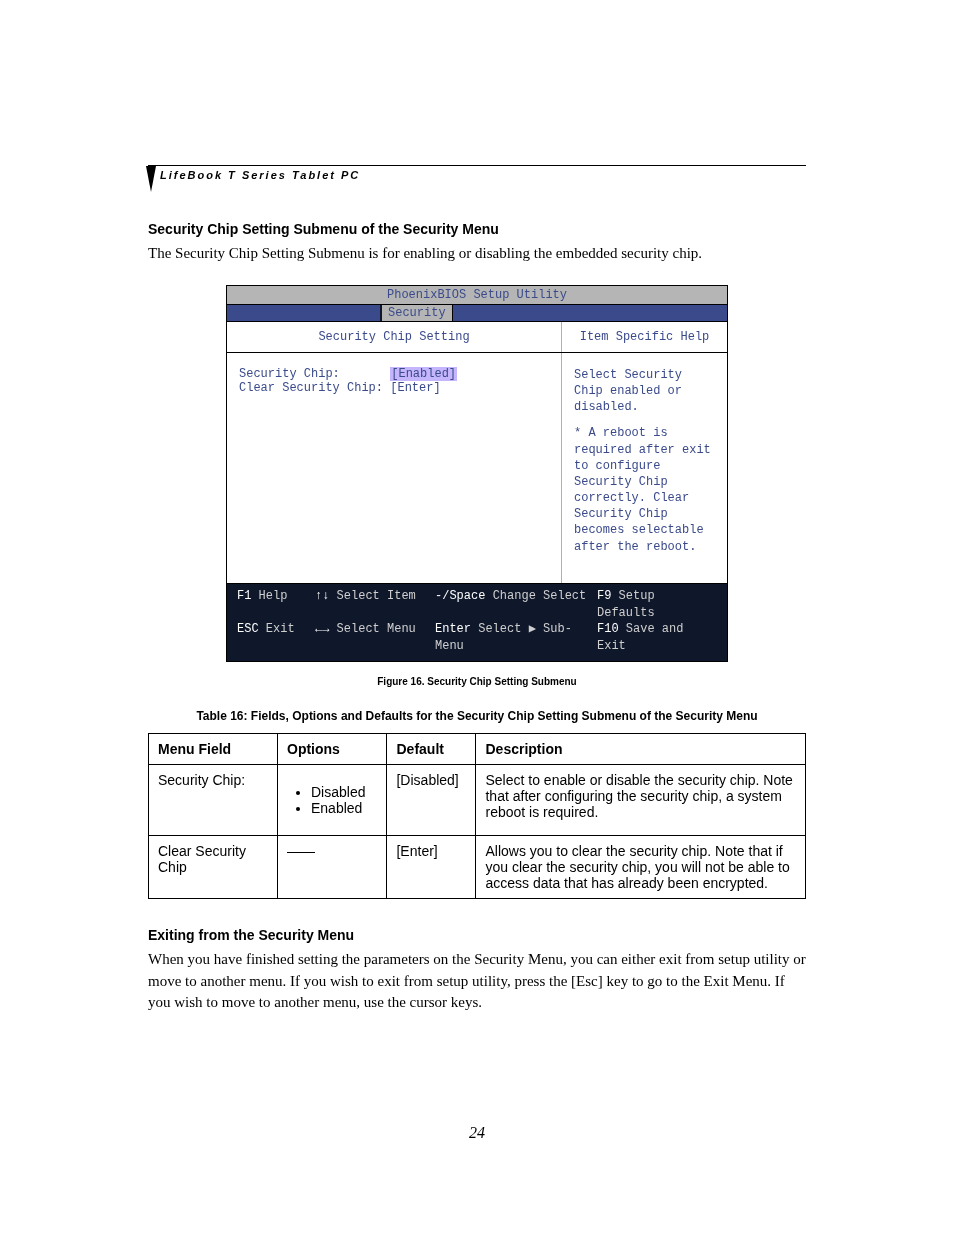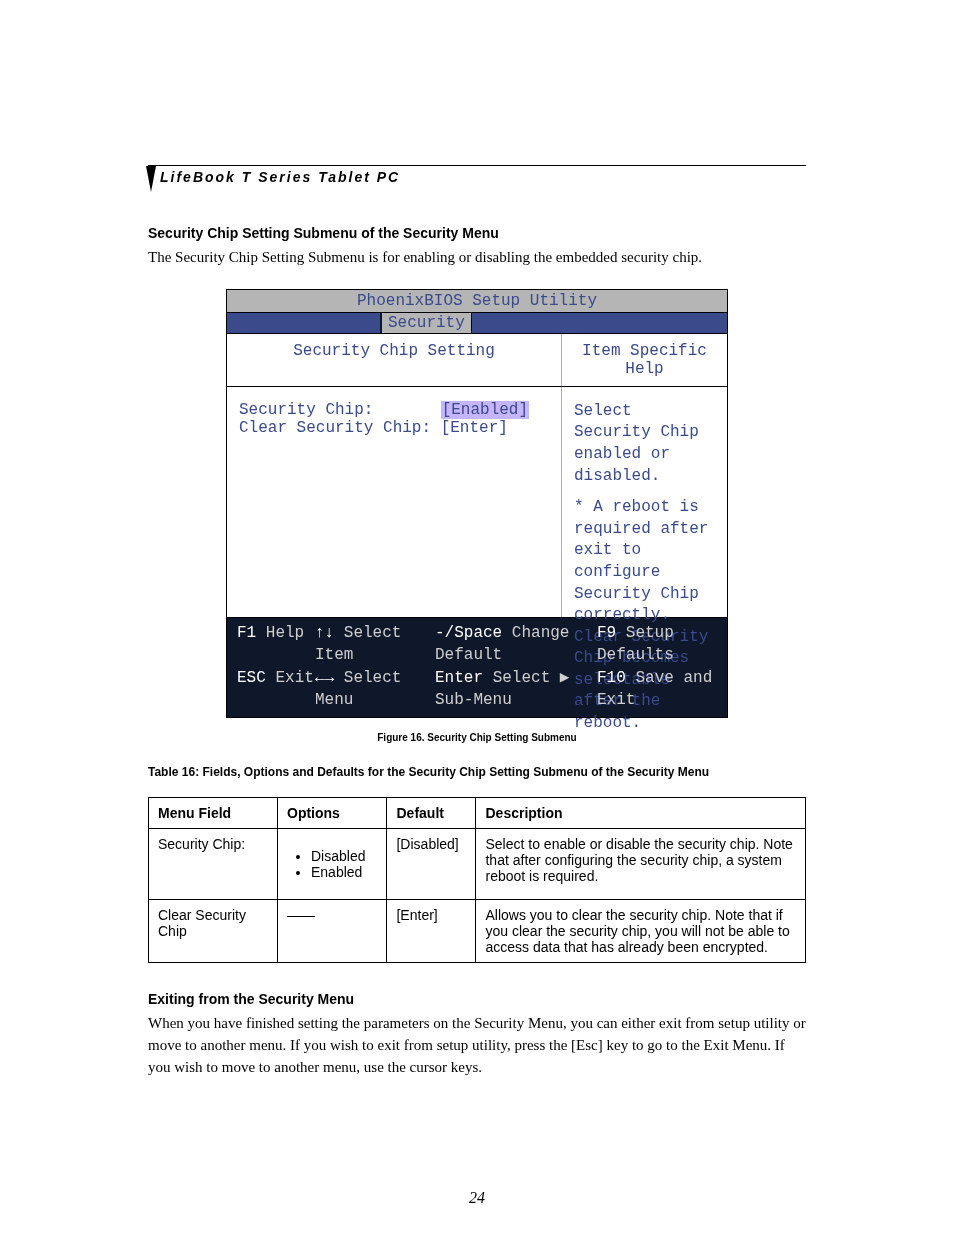--- a/index.html
+++ b/index.html
@@ -15,21 +15,21 @@
     box-sizing: border-box;
     width: 954px;
   }
   .header-bar {
     border-top: 1px solid #000;
     position: relative;
     margin-bottom: 40px;
   }
   .header-bar .product-label {
     font-family: Arial, Helvetica, sans-serif;
-    font-size: 14px;
+    font-size: 11px;
     letter-spacing: 2px;
     font-style: italic;
     font-weight: bold;
     padding: 3px 0 0 12px;
   }
   .header-bar .arrow-mark {
     position: absolute;
     left: -4px;
     top: 0;
   }
@@ -44,21 +44,21 @@
     font-size: 15px;
     line-height: 1.45;
     margin: 0 0 20px 0;
   }
   
   .bios-box {
     width: 500px;
     margin: 18px auto 14px auto;
     border: 1px solid #000;
     font-family: 'Courier New', monospace;
-    font-size: 16px;
+    font-size: 12px;
     color: #3a4a8a;
   }
   .bios-title {
     background: #b5b5b5;
     color: #3a4a8a;
     text-align: center;
     padding: 2px 0;
     border-bottom: 1px solid #000;
   }
   .bios-tabs {
@@ -127,22 +127,22 @@
     font-family: Arial, Helvetica, sans-serif;
     font-weight: bold;
     font-size: 10px;
     text-align: center;
     margin: 6px 0 22px 0;
   }
   .table-caption {
     font-family: Arial, Helvetica, sans-serif;
     font-weight: bold;
     font-size: 12px;
-    text-align: left;
-    margin: 0 0 18px 0;
+    text-align: center;
+    margin: 0 0 10px 0;
   }
   table.fields {
     width: 100%;
     border-collapse: collapse;
     font-family: Arial, Helvetica, sans-serif;
     font-size: 14px;
     margin-bottom: 28px;
   }
   table.fields th, table.fields td {
     border: 1px solid #000;
@@ -199,21 +199,21 @@
       </div>
       <div class="bios-right-col">
         <p class="bios-help-para">Select Security Chip enabled or disabled.</p>
         <p class="bios-help-para">* A reboot is required after exit to configure Security Chip correctly. Clear Security Chip becomes selectable after the reboot.</p>
       </div>
     </div>
     <div class="bios-footer">
       <div class="bios-footer-row">
         <div class="bf-col1"><span class="white">F1</span>  <span>Help</span></div>
         <div class="bf-col2"><span class="white">↑↓</span> <span>Select Item</span></div>
-        <div class="bf-col3"><span class="white">-/Space</span> <span>Change Default</span></div>
+        <div class="bf-col3"><span class="white">-/Space</span> <span>Change Select</span></div>
         <div class="bf-col4"><span class="white">F9</span>  <span>Setup Defaults</span></div>
       </div>
       <div class="bios-footer-row">
         <div class="bf-col1"><span class="white">ESC</span> <span>Exit</span></div>
         <div class="bf-col2"><span class="white">←→</span> <span>Select Menu</span></div>
         <div class="bf-col3"><span class="white">Enter</span>   <span>Select ▶ Sub-Menu</span></div>
         <div class="bf-col4"><span class="white">F10</span> <span>Save and Exit</span></div>
       </div>
     </div>
   </div>

